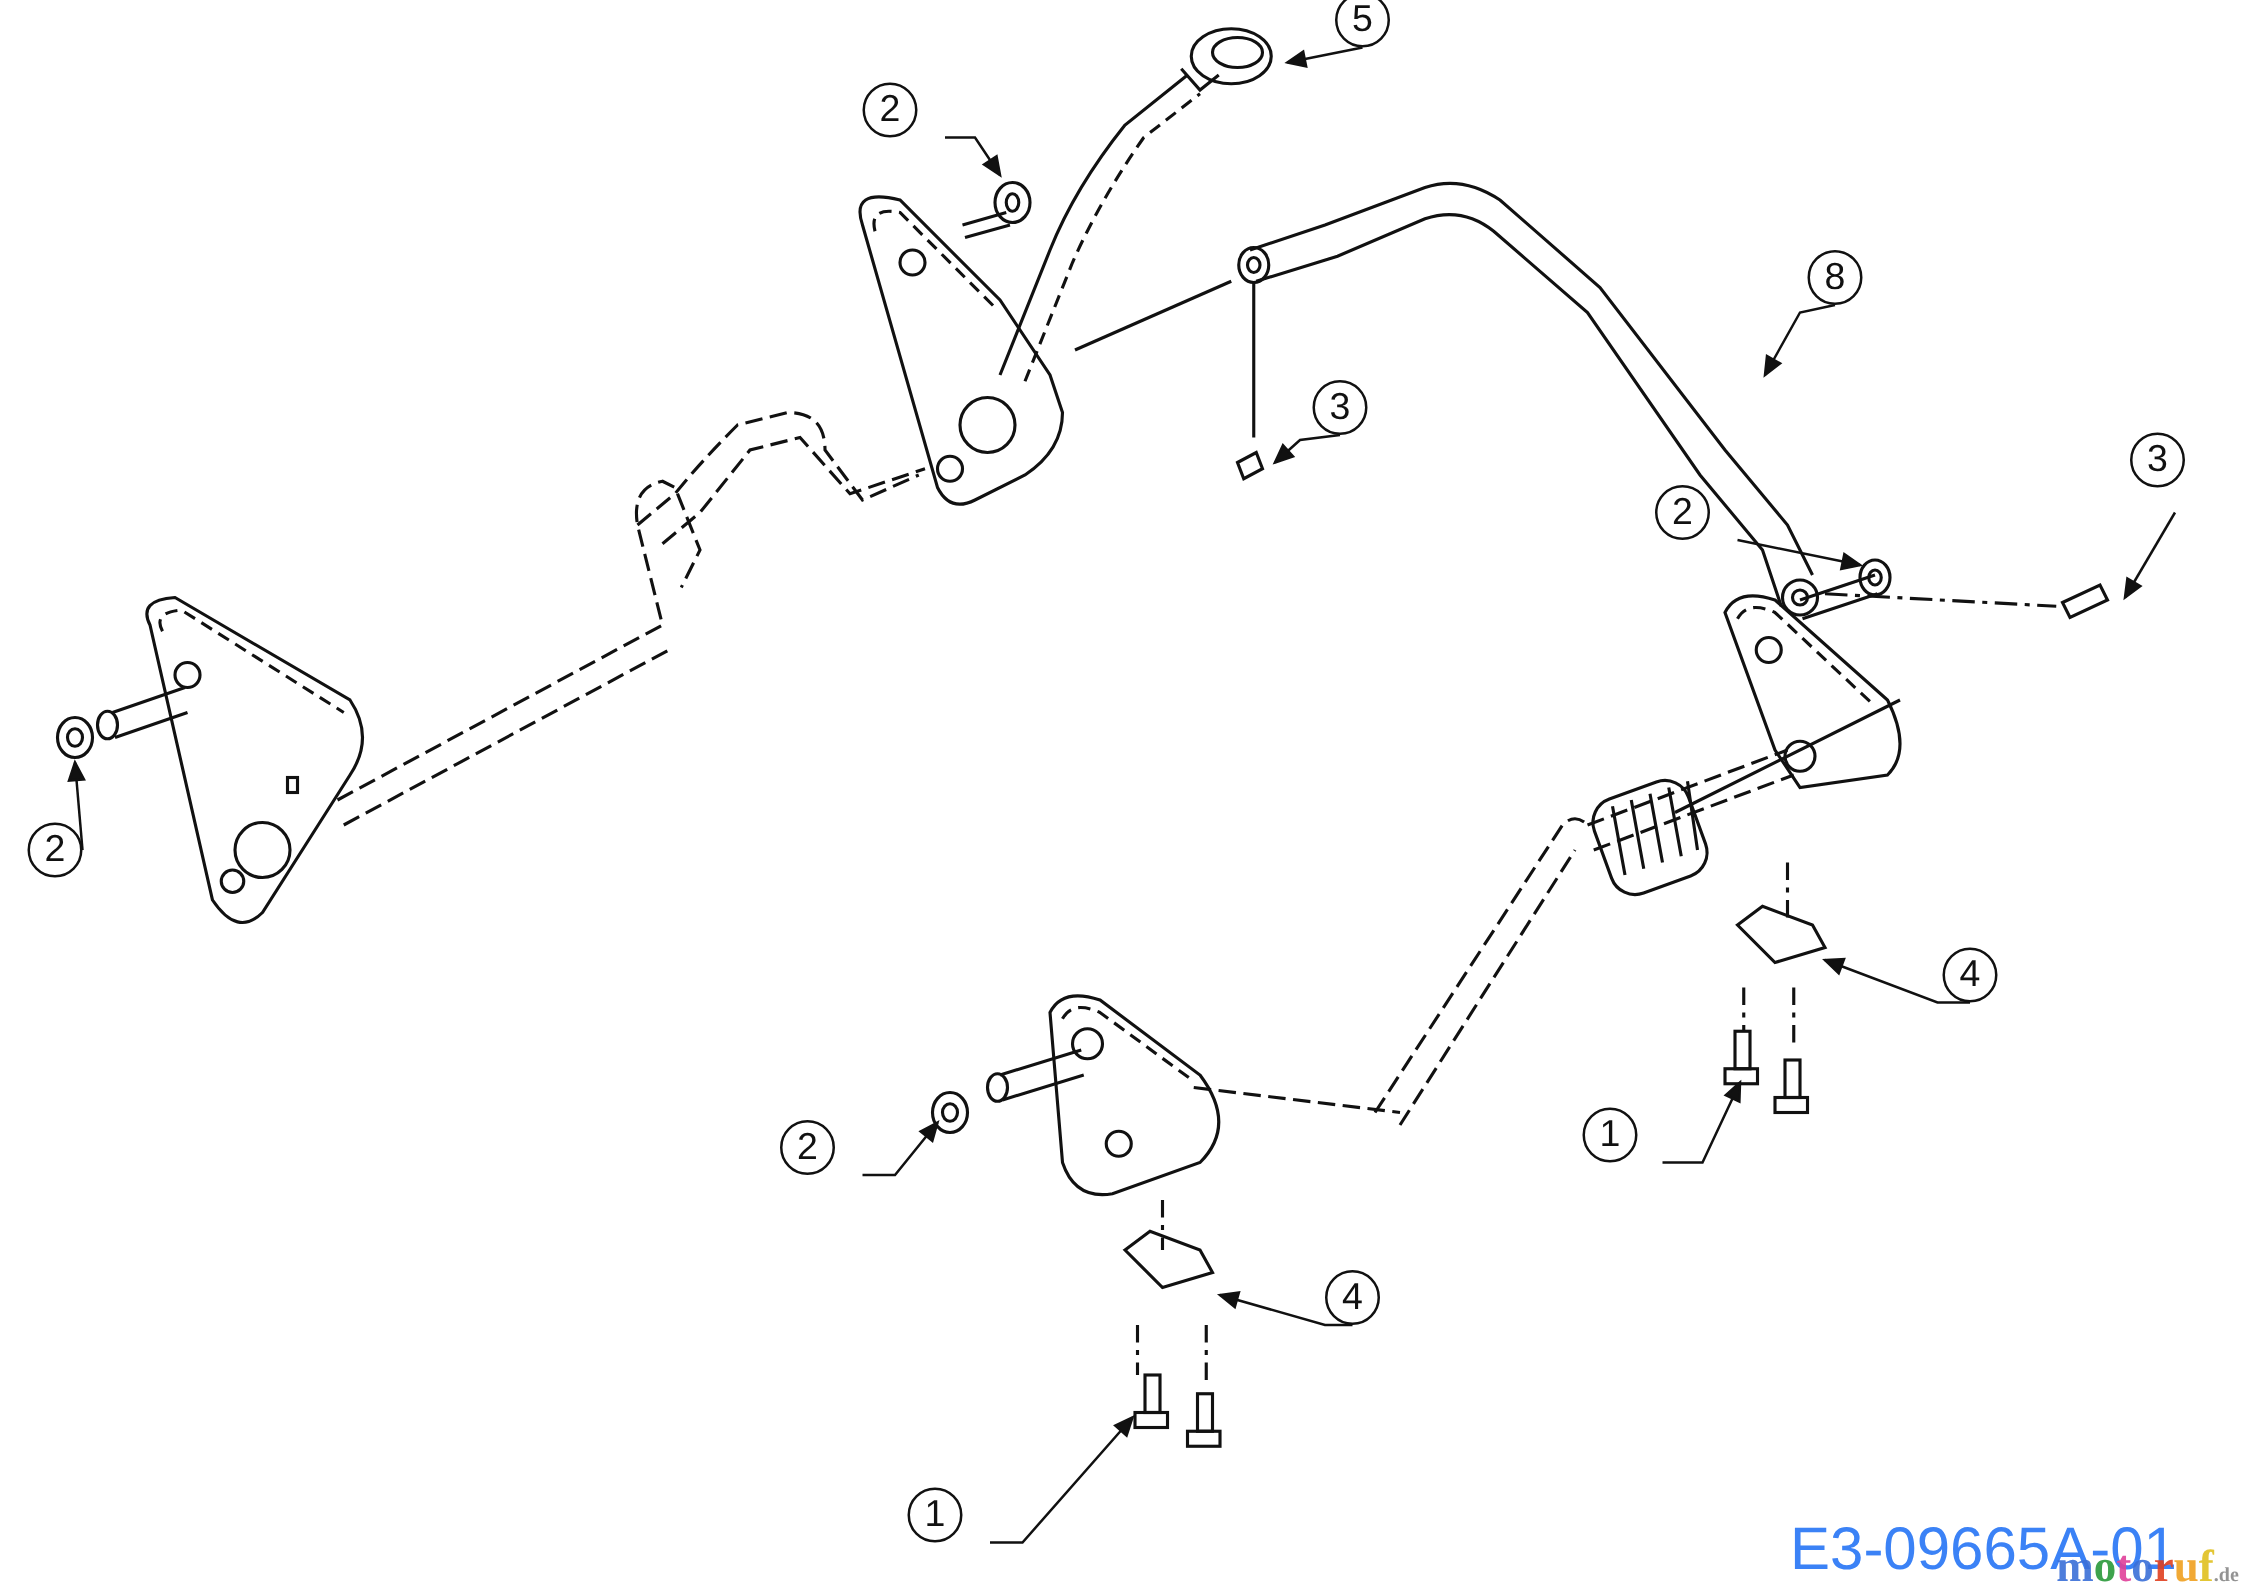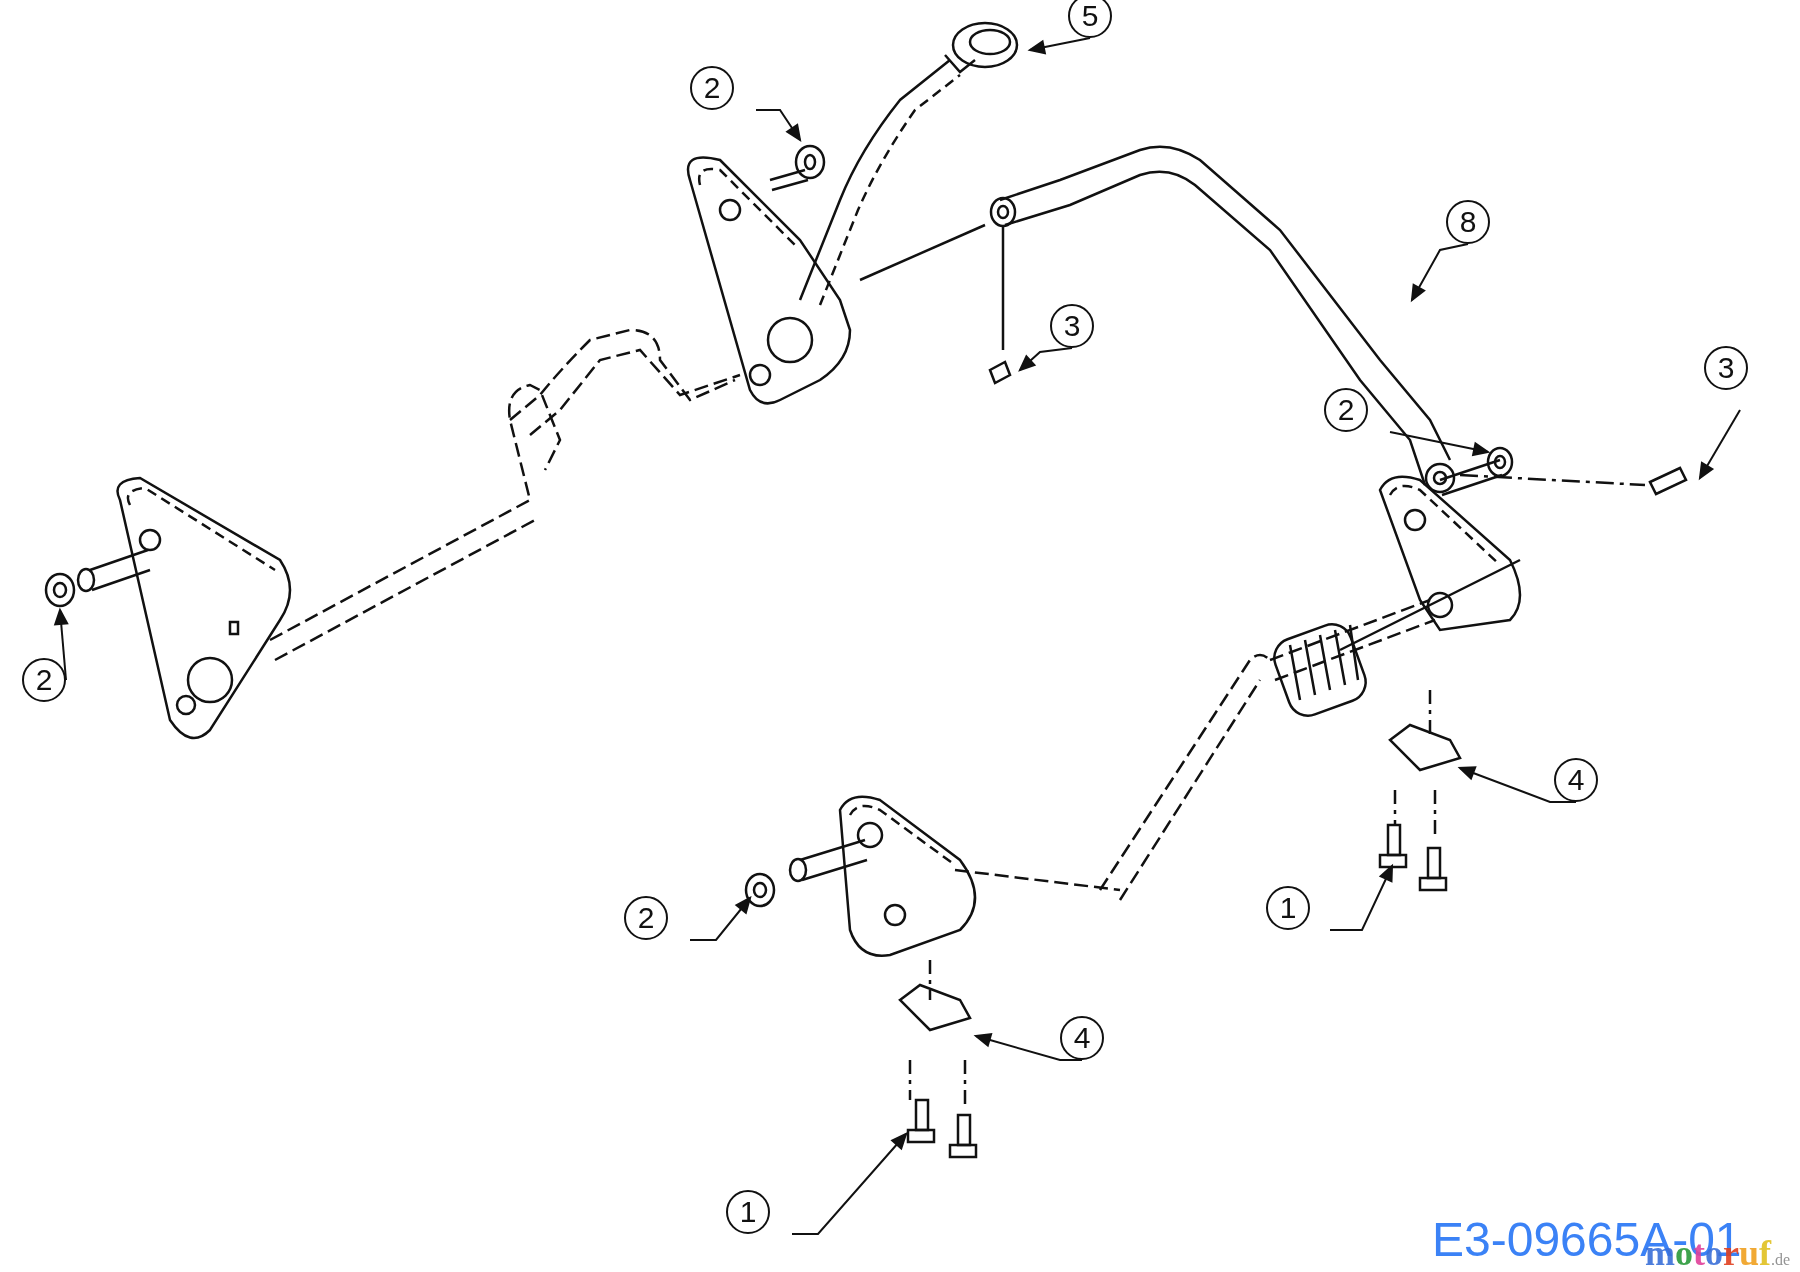--- a/index.html
+++ b/index.html
@@ -2,21 +2,21 @@
 <html><head>
 <meta charset="utf-8">
 <style>
   html,body{margin:0;padding:0;background:#fff;}
   #canvas{position:relative;width:1800px;height:1272px;background:#fff;overflow:hidden;font-family:"Liberation Sans",sans-serif;}
   svg.art{position:absolute;left:0;top:0;}
   .callout{position:absolute;width:44px;height:44px;border:2px solid #111;border-radius:50%;background:#fff;box-sizing:border-box;display:flex;align-items:center;justify-content:center;font-size:30px;color:#111;font-family:"Liberation Sans",sans-serif;}
   .code{position:absolute;left:1432px;top:1212px;font-size:48px;color:#3b82f6;letter-spacing:0px;font-family:"Liberation Sans",sans-serif;}
   .wm{position:absolute;left:1645px;top:1232px;font-family:"Liberation Serif",serif;font-size:36px;font-weight:bold;opacity:.9;}
   .wm span{display:inline-block;}
-  .wm .tld{font-size:16px;color:#888;font-weight:normal;}
+  .wm .tld{font-size:16px;color:#888;font-weight:bold;}
 </style>
 </head>
 <body>
 
 <div id="canvas">
   <svg class="art" width="1800" height="1272" viewBox="0 0 1800 1272" fill="none" stroke="#111" stroke-width="2.5">
 
     <g>
       <path d="M120 500 Q110 480 140 478 L280 560 Q300 590 280 620 L210 730 Q190 750 170 720 Z"></path>
       <path d="M130 505 Q122 490 145 488 L275 570" stroke-dasharray="10 6"></path>

